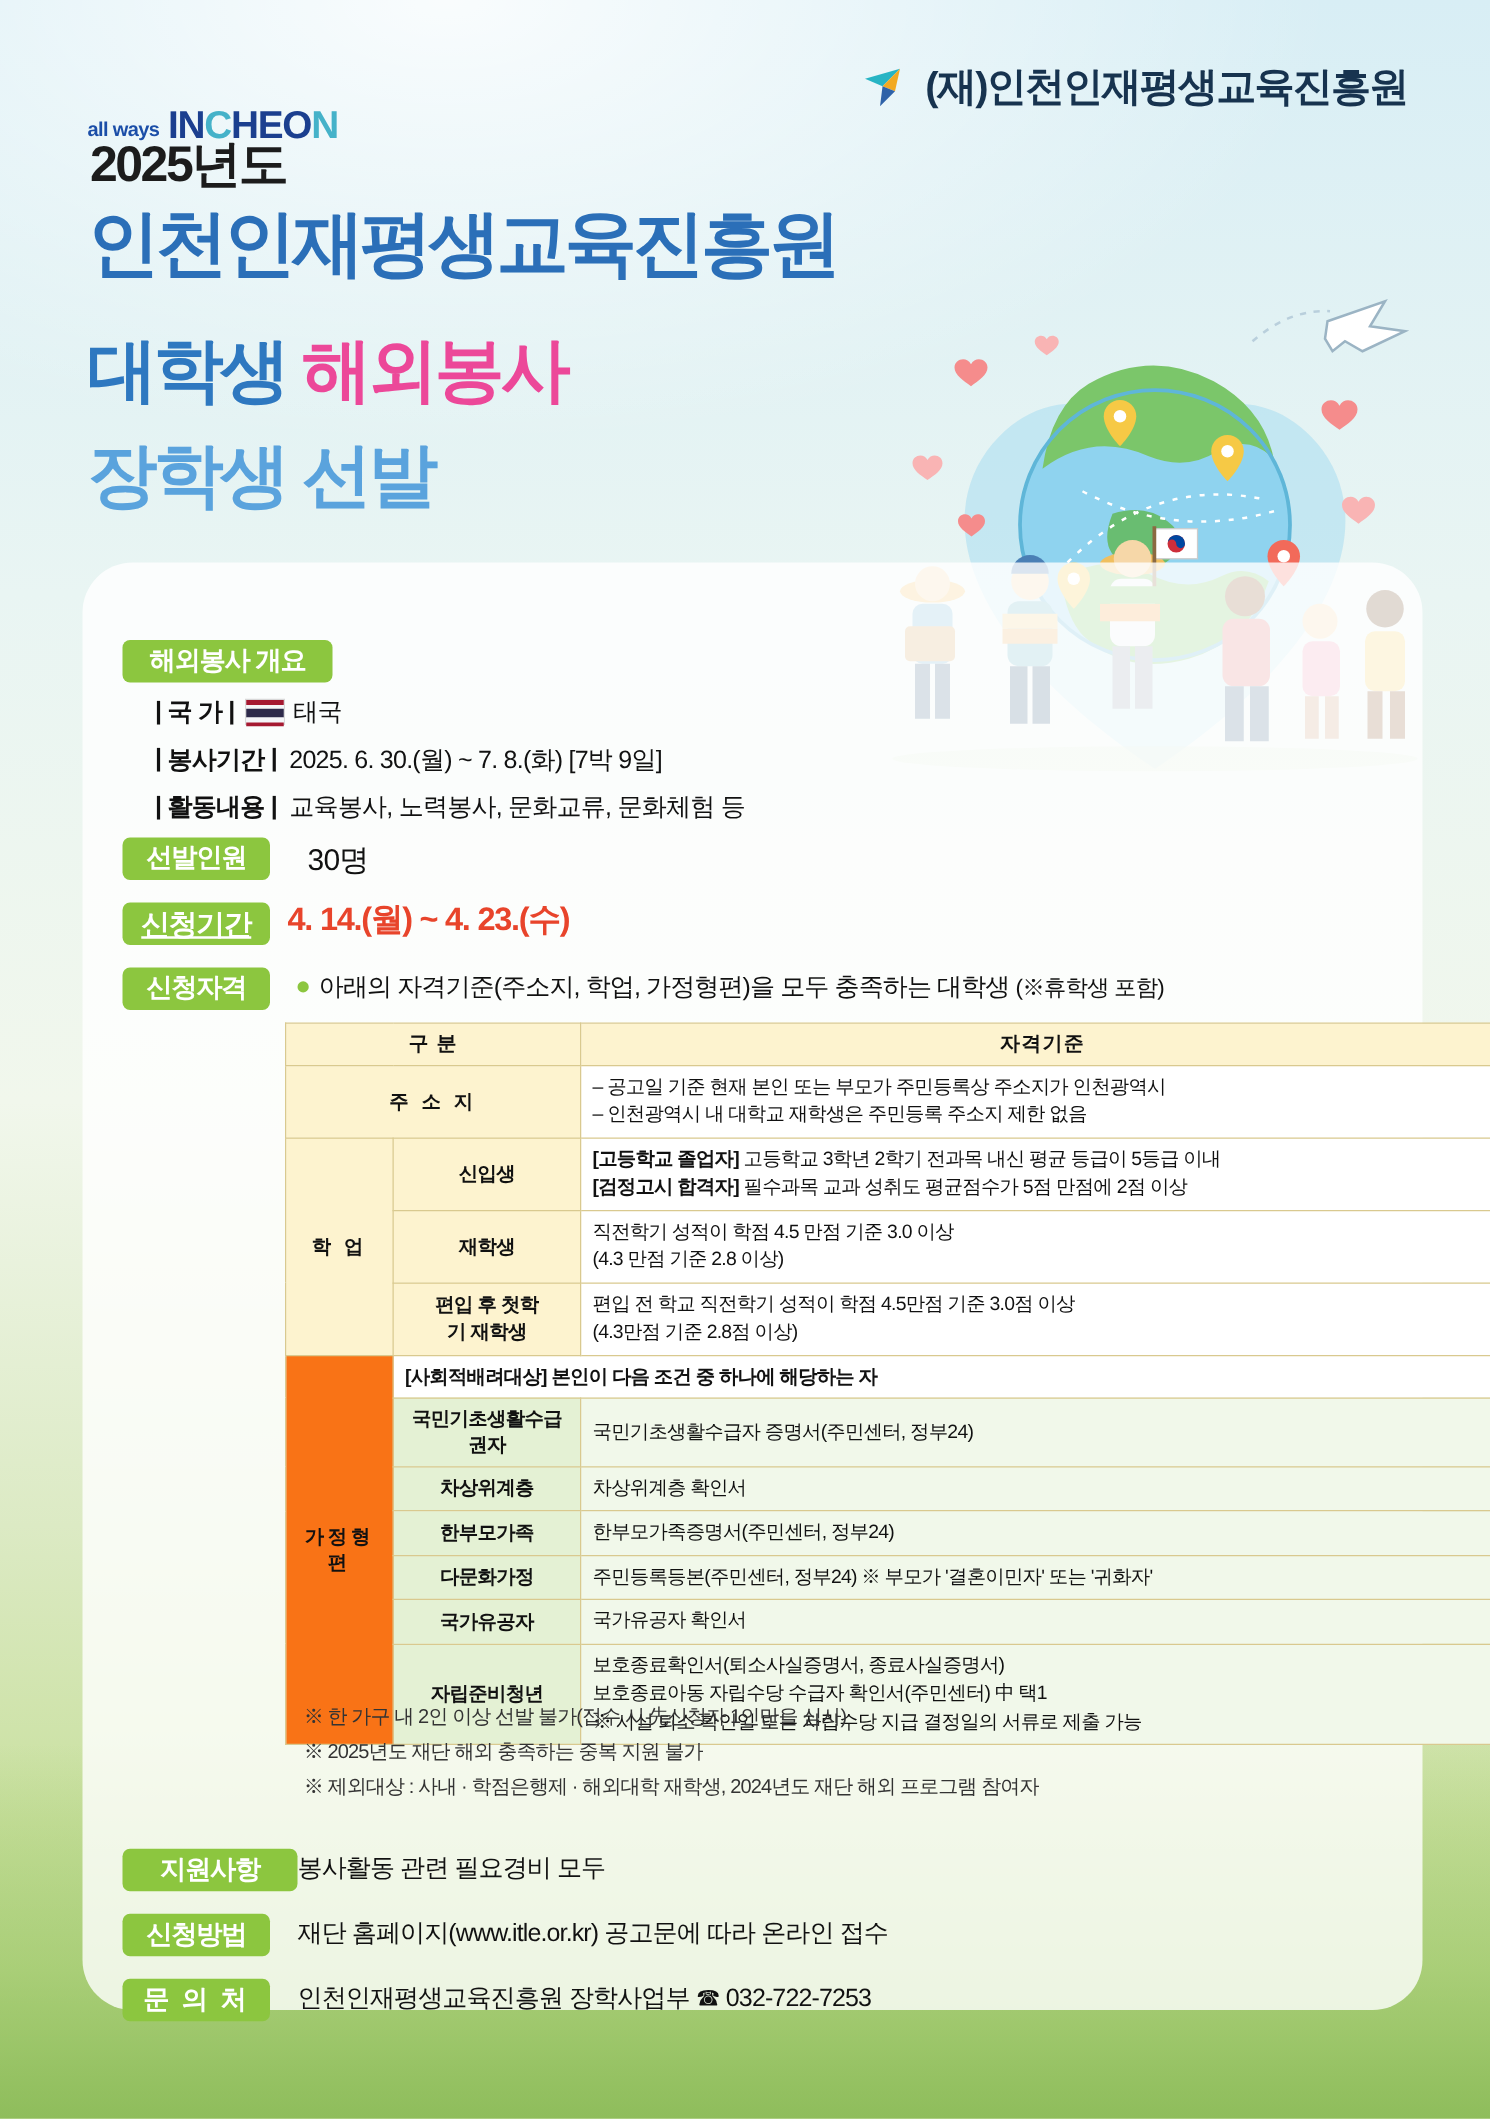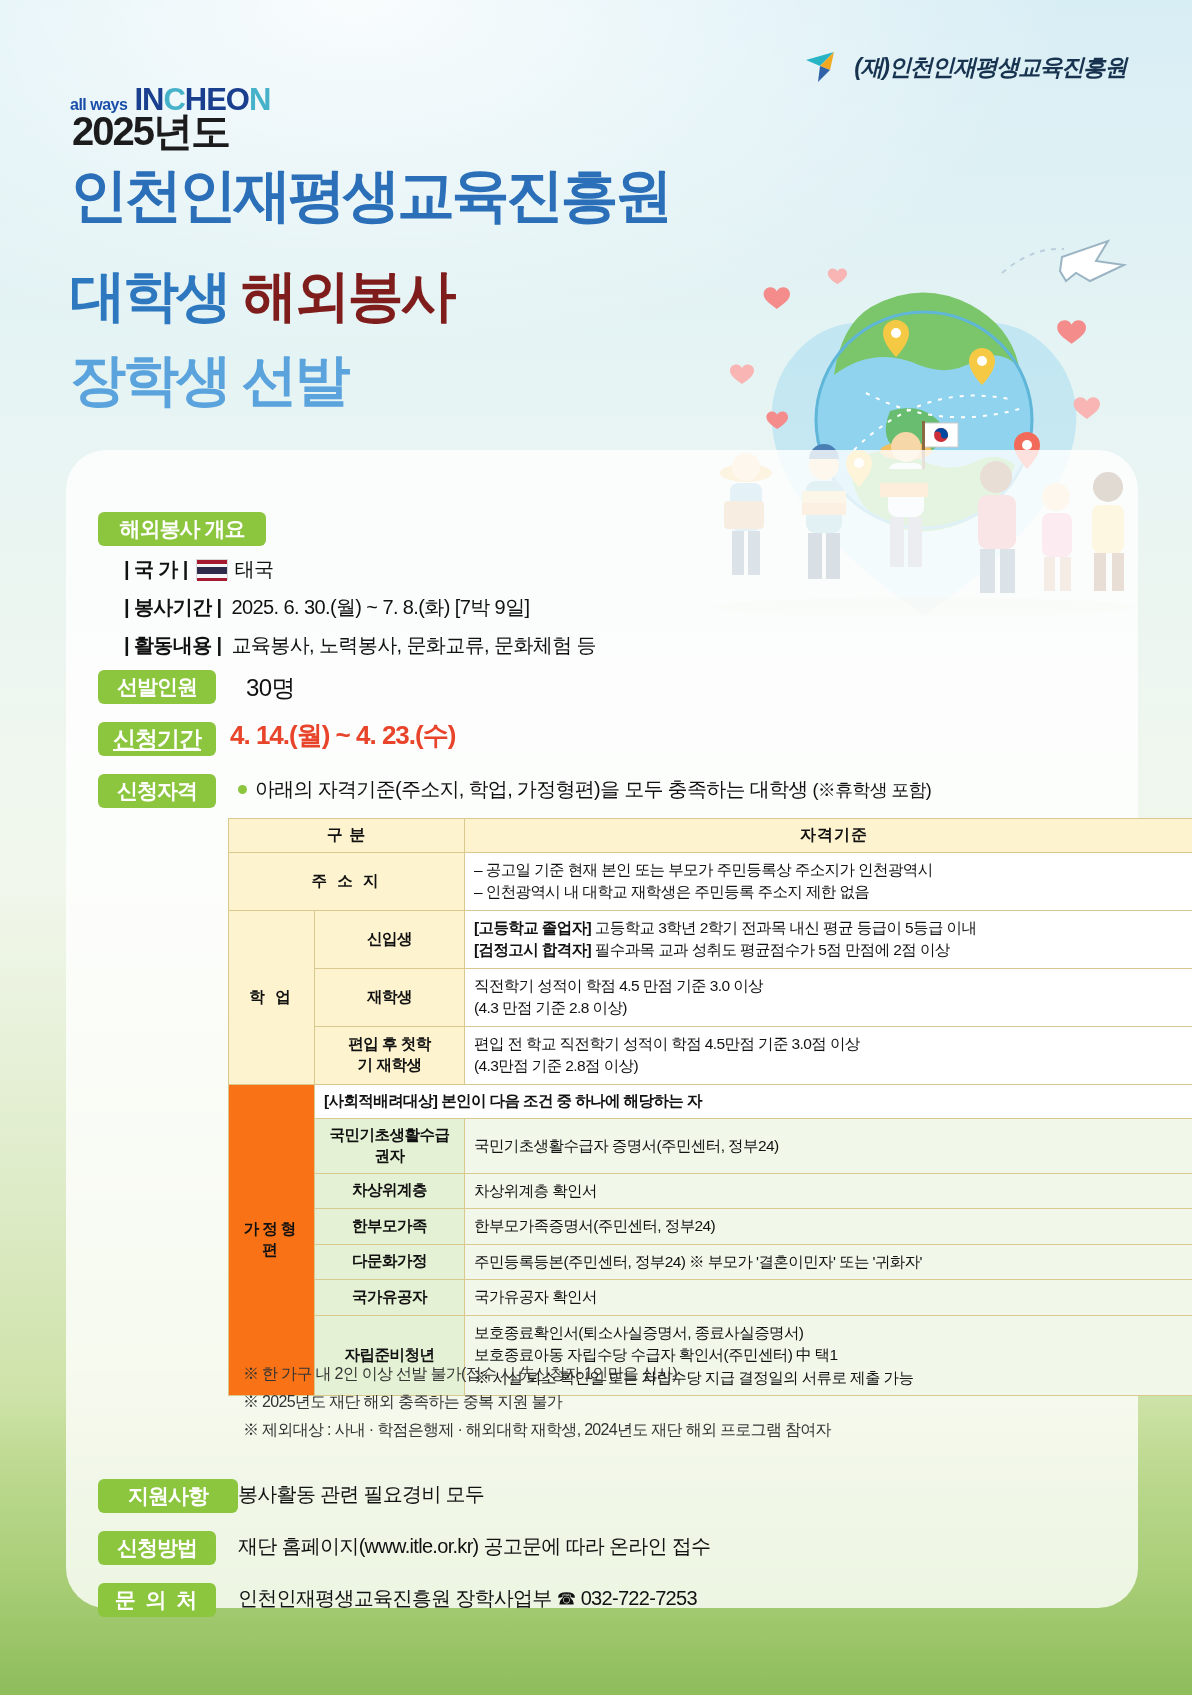--- a/index.html
+++ b/index.html
@@ -24,28 +24,28 @@
 
   
   .hdr { position:absolute; top:26px; left:0; width:100%; height:54px; }
   .logo-left { position:absolute; left:70px; top:28px; display:flex; align-items:flex-end; gap:7px; }
   .logo-left .allways { font-size:16px; font-weight:bold; color:#1b4ea8; letter-spacing:-0.5px; }
   .logo-left .incheon { font-size:31px; font-weight:bold; color:#1b3f8f; letter-spacing:-1px; line-height:0.9;margin-top:32px; }
   .logo-left .incheon .o { color:#45b2c9; }
   .logo-right { position:absolute; right:66px; top:22px; display:flex; align-items:center; gap:10px; }
   .logo-right .mark { width:40px; height:38px; position:relative; }
   .logo-right .mark svg { display:block; }
-  .logo-right .txt { font-size:23px; font-weight:bold; color:#17334f; letter-spacing:-1.4px;font-style:italic; }
+  .logo-right .txt { font-size:32px; font-weight:bold; color:#17334f; letter-spacing:-1.4px; }
 
   
   .t-year { position:absolute; left:72px; top:104px; font-size:40px; font-weight:bold; color:#1c1c1c; letter-spacing:-2px; }
   .t-line1 { position:absolute; left:70px; top:166px; font-size:58px; font-weight:bold; color:#2b6fb8; letter-spacing:-3.5px; line-height:1; }
   .t-line2 { position:absolute; left:70px; top:268px; font-size:56px; font-weight:bold; letter-spacing:-3px; line-height:1; }
   .t-line2 .b { color:#2e78c0; }
-  .t-line2 .d { color:#7f1d1d; }
+  .t-line2 .d { color:#ec4899; }
   .t-line3 { position:absolute; left:70px; top:352px; font-size:56px; font-weight:bold; color:#5aa3dd; letter-spacing:-3px; line-height:1; }
 
   
   .illus { position:absolute; right:28px; top:215px; width:480px; height:440px; }
 
   
   .panel {
     position:absolute; left:66px; top:450px; width:1072px; height:1158px;
     background:rgba(255,255,255,0.80); border-radius:40px;
   }

